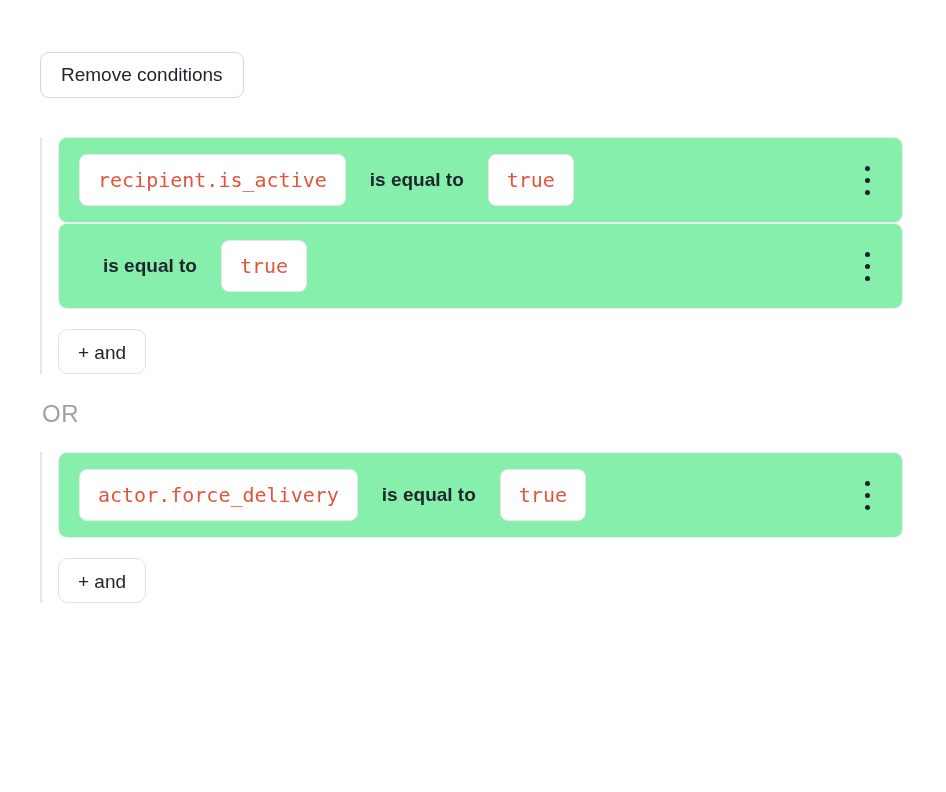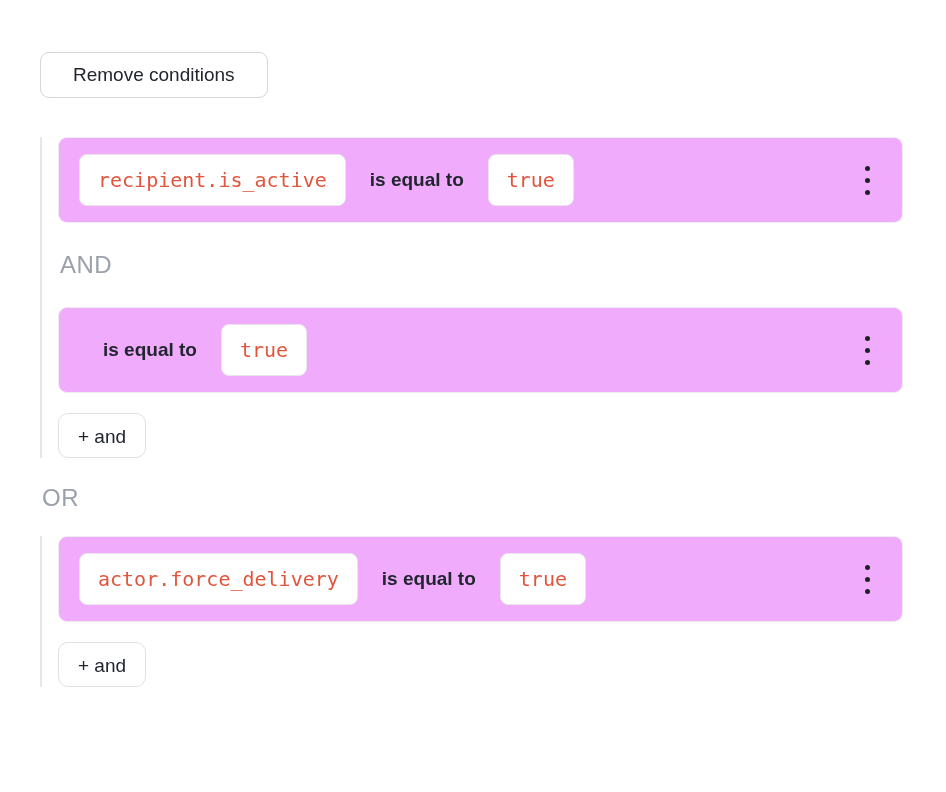--- a/index.html
+++ b/index.html
@@ -34,36 +34,36 @@
     border-bottom: 2px dashed #dadadd;
     line-height: 28px;
   }
   .remove-btn {
     font-family: "Liberation Sans", sans-serif;
     font-size: 19px;
     color: #21262e;
     background: #ffffff;
     border: 1px solid #d6d6db;
     border-radius: 9px;
-    padding: 0 32px;
+    padding: 0 20px;
     height: 46px;
     line-height: 44px;
     cursor: pointer;
   }
 
   
   .group {
     border-left: 2px solid #e6e6ea;
     padding-left: 16px;
   }
 
   .condition-row {
     display: flex;
     align-items: center;
-    background: #f0abfc;
+    background: #86efac;
     border: 1px solid #ededf0;
     border-radius: 9px;
     height: 86px;
     padding: 0 24px 0 20px;
   }
   .chip {
     display: inline-block;
     background: #ffffff;
     border: 1px solid #e7e7ea;
     border-radius: 8px;
@@ -138,21 +138,20 @@
       <span class="chip">recipient.is_active</span>
       <span class="operator">is equal to</span>
       <span class="chip">true</span>
       <span class="kebab">
         <span class="dot"></span>
         <span class="dot"></span>
         <span class="dot"></span>
       </span>
     </div>
 
-    <div class="connector and-connector">AND</div>
 
     <div class="condition-row">
       <span class="operator">is equal to</span>
       <span class="chip">true</span>
       <span class="kebab">
         <span class="dot"></span>
         <span class="dot"></span>
         <span class="dot"></span>
       </span>
     </div>

